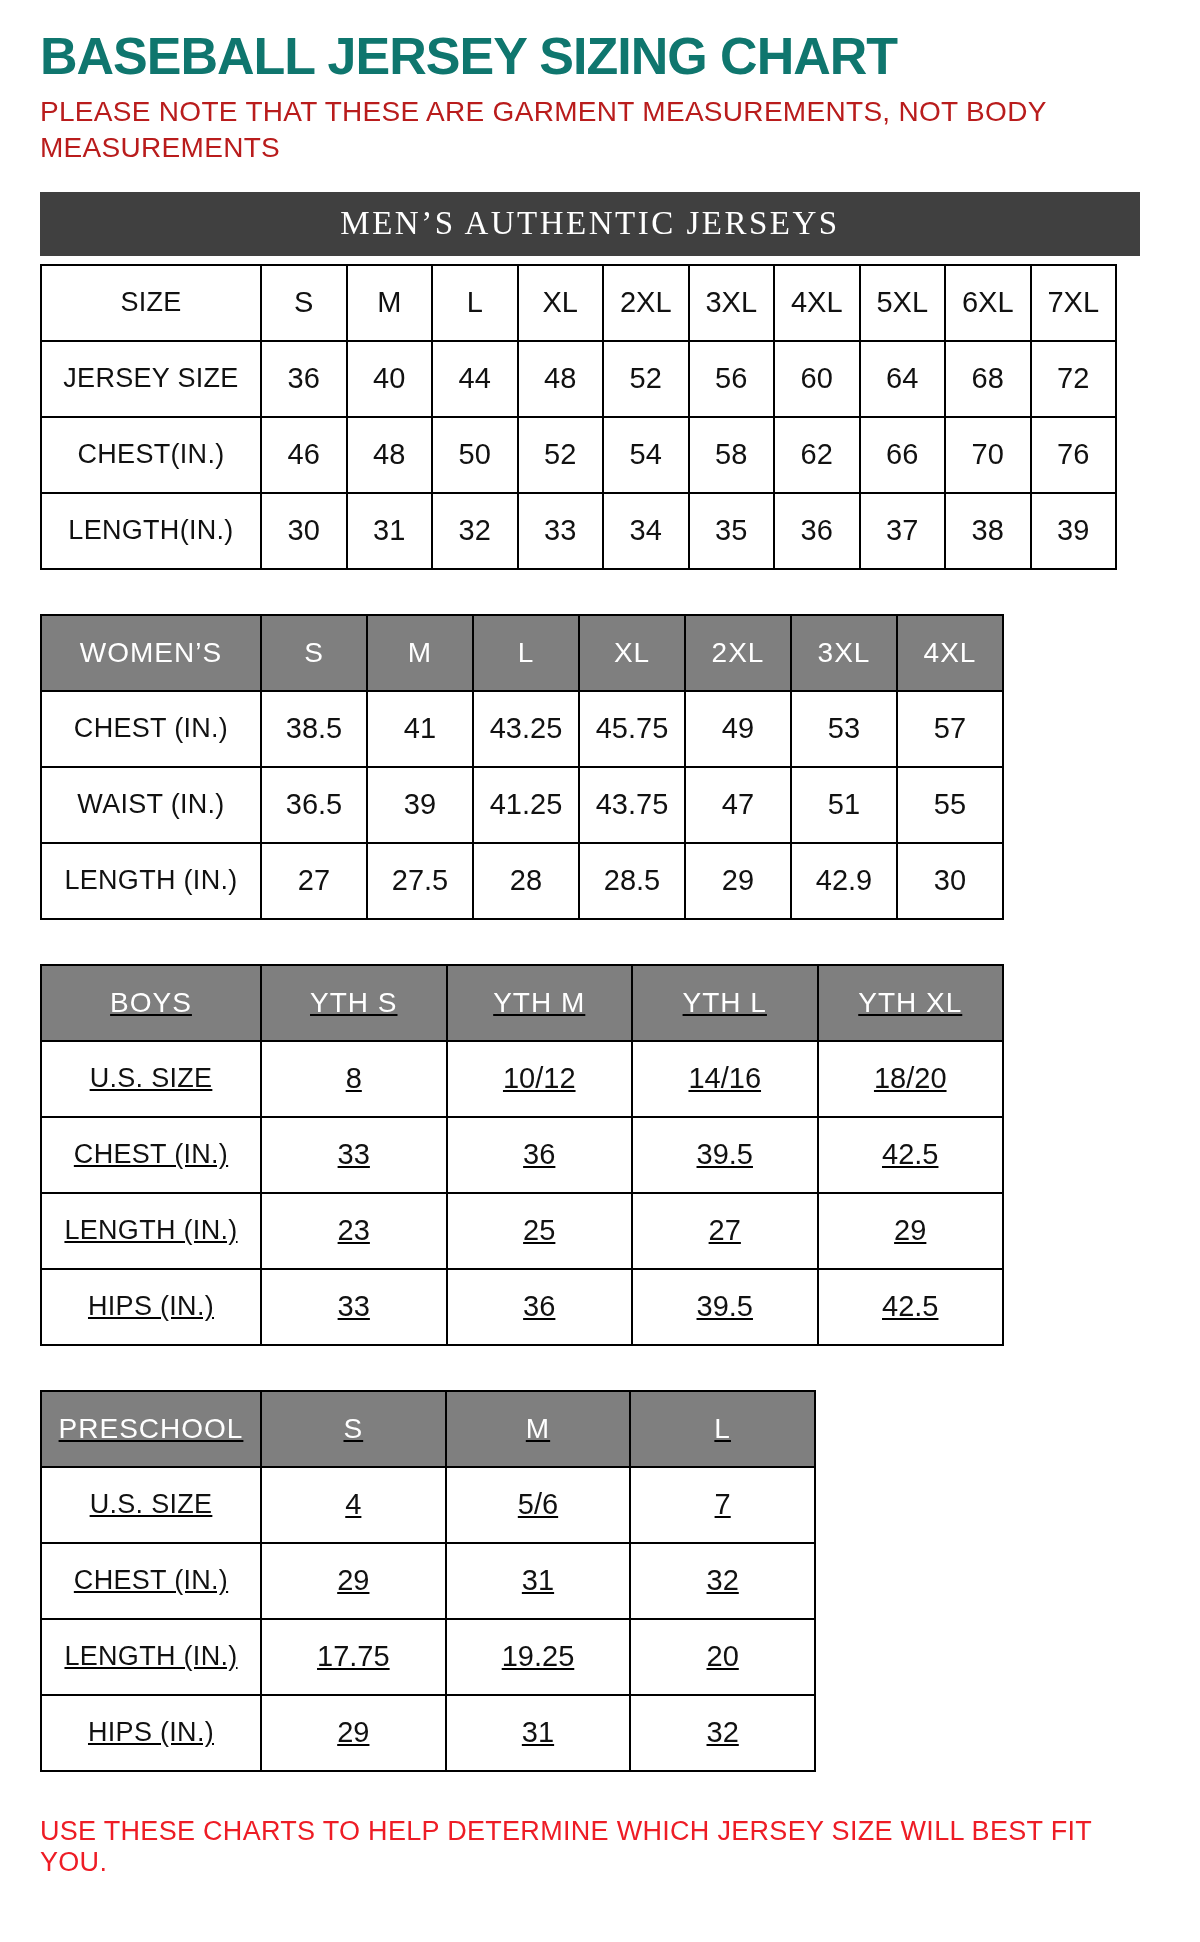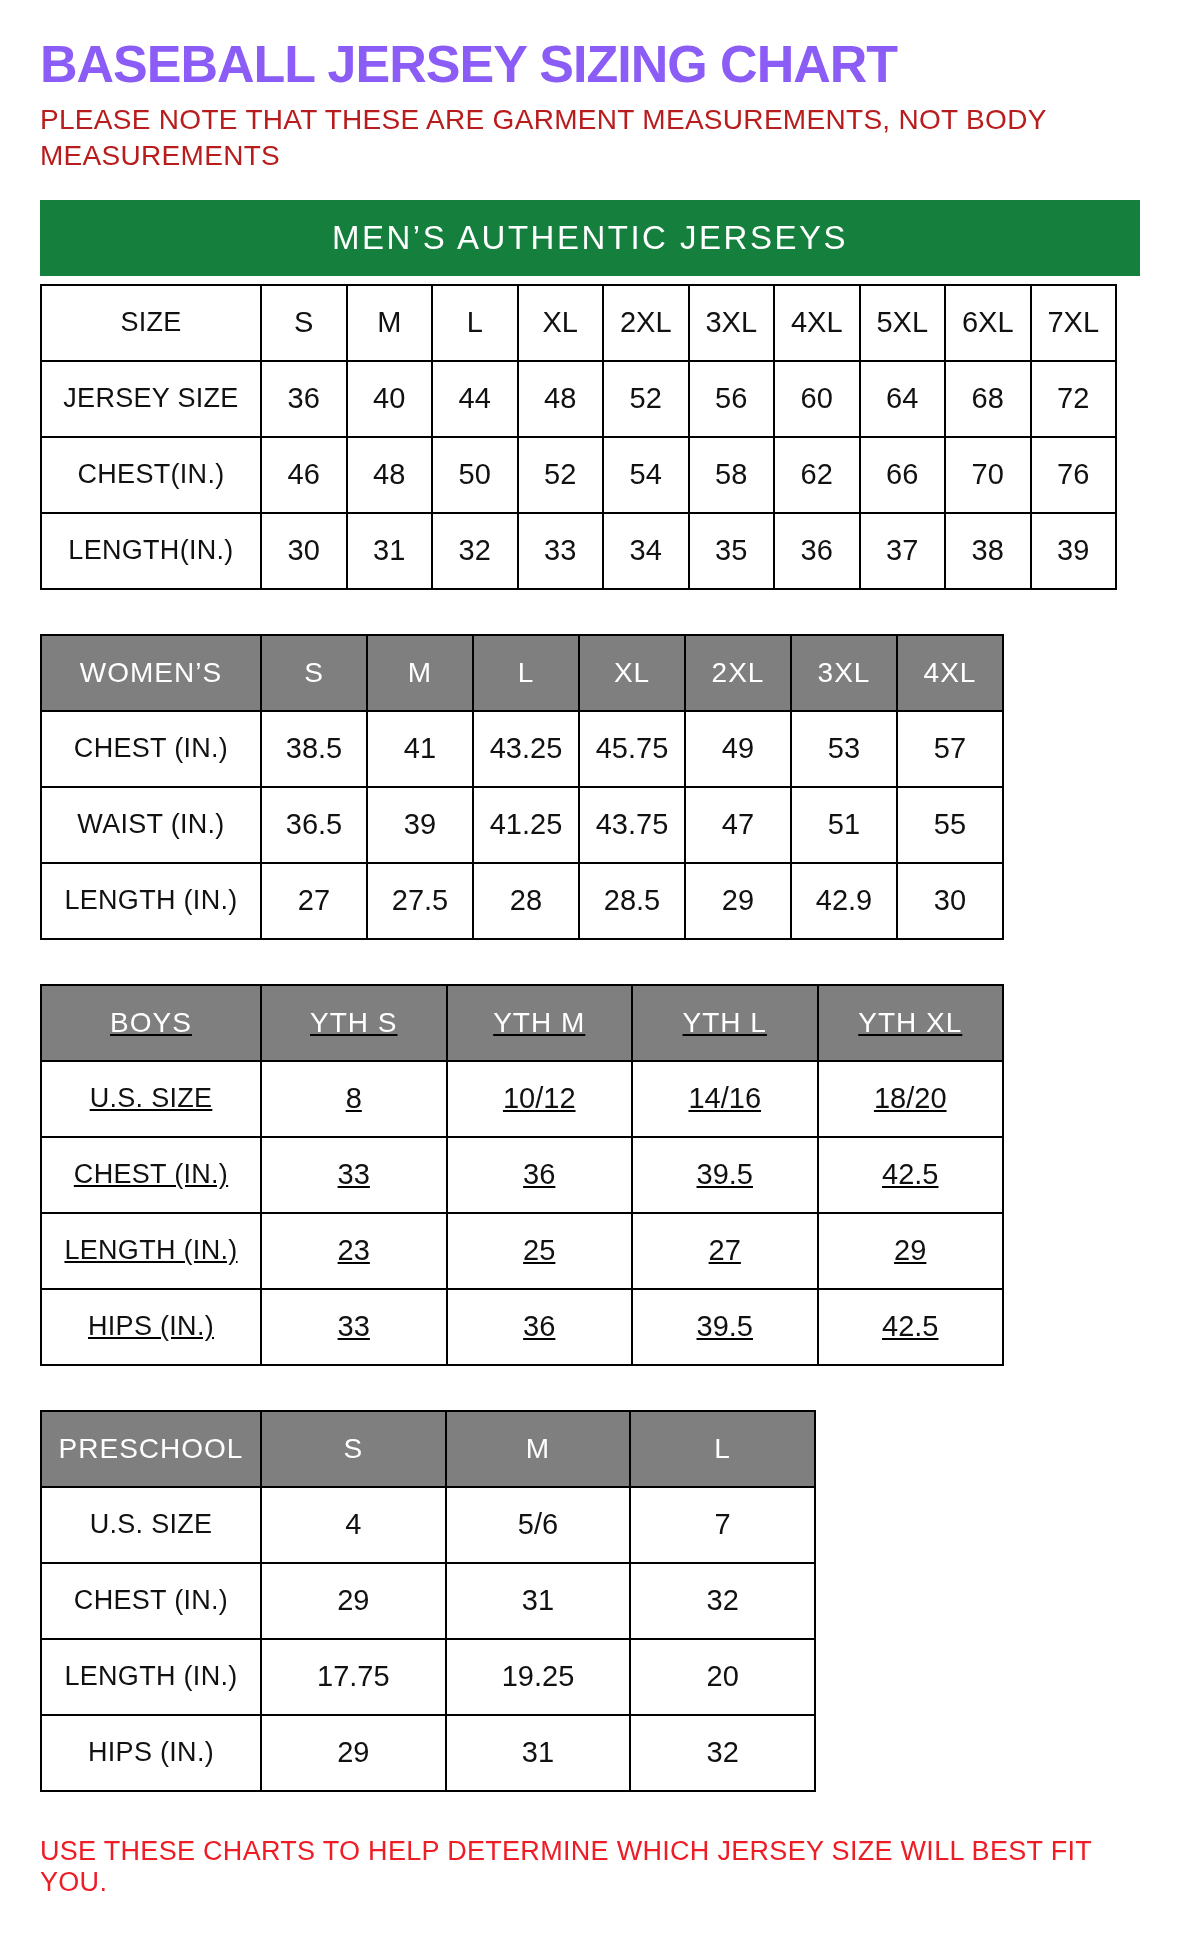--- a/index.html
+++ b/index.html
@@ -9,46 +9,47 @@
     font-family: "Liberation Sans", sans-serif;
   }
   .page {
     width: 1200px;
     min-height: 1942px;
     box-sizing: border-box;
     padding: 24px 40px 28px 40px;
     background: #ffffff;
   }
   .title {
-    margin: 12px 0 10px 0;
+    margin: 4px 0 10px 0;
     font-size: 52px;
     line-height: 1.08;
     font-weight: 800;
     letter-spacing: -1px;
-    color: #8b5cf6;
+    color: #0f766e;
   }
   .note {
     margin: 0 0 26px 0;
     color: #b91c1c;
     font-size: 28px;
     line-height: 1.28;
     letter-spacing: 0.3px;
     white-space: pre-line;
   }
   .banner {
     width: 1100px;
-    height: 76px;
-    background: #15803d;
+    height: 64px;
+    background: #404040;
     color: #ffffff;
     display: flex;
     align-items: center;
     justify-content: center;
     font-size: 33px;
     letter-spacing: 2.5px;
     margin-bottom: 8px;
+    font-family: Liberation Serif, serif;
   }
   table.tbl {
     border-collapse: collapse;
     table-layout: fixed;
     margin: 0 0 44px 0;
   }
   table.tbl td {
     border: 2px solid #000000;
     height: 74px;
     text-align: center;
@@ -66,21 +67,21 @@
   }
   table.tbl td.head {
     background: #7f7f7f;
     color: #ffffff;
     font-size: 28px;
     letter-spacing: 1px;
   }
   .tbl-mens      { width: 1077px; }
   .tbl-womens    { width: 964px; padding-left: 44px;  }
   .tbl-boys      { width: 964px; text-decoration: underline;  }
-  .tbl-preschool { width: 776px;  }
+  .tbl-preschool { width: 776px; text-decoration: underline;  }
   col.w-label    { width: 220px;  }
   .footer {
     margin: 6px 0 0 0;
     color: #ee1c25;
     font-size: 27px;
     letter-spacing: 0.3px;
   }
 </style>
 </head>
 <body>

